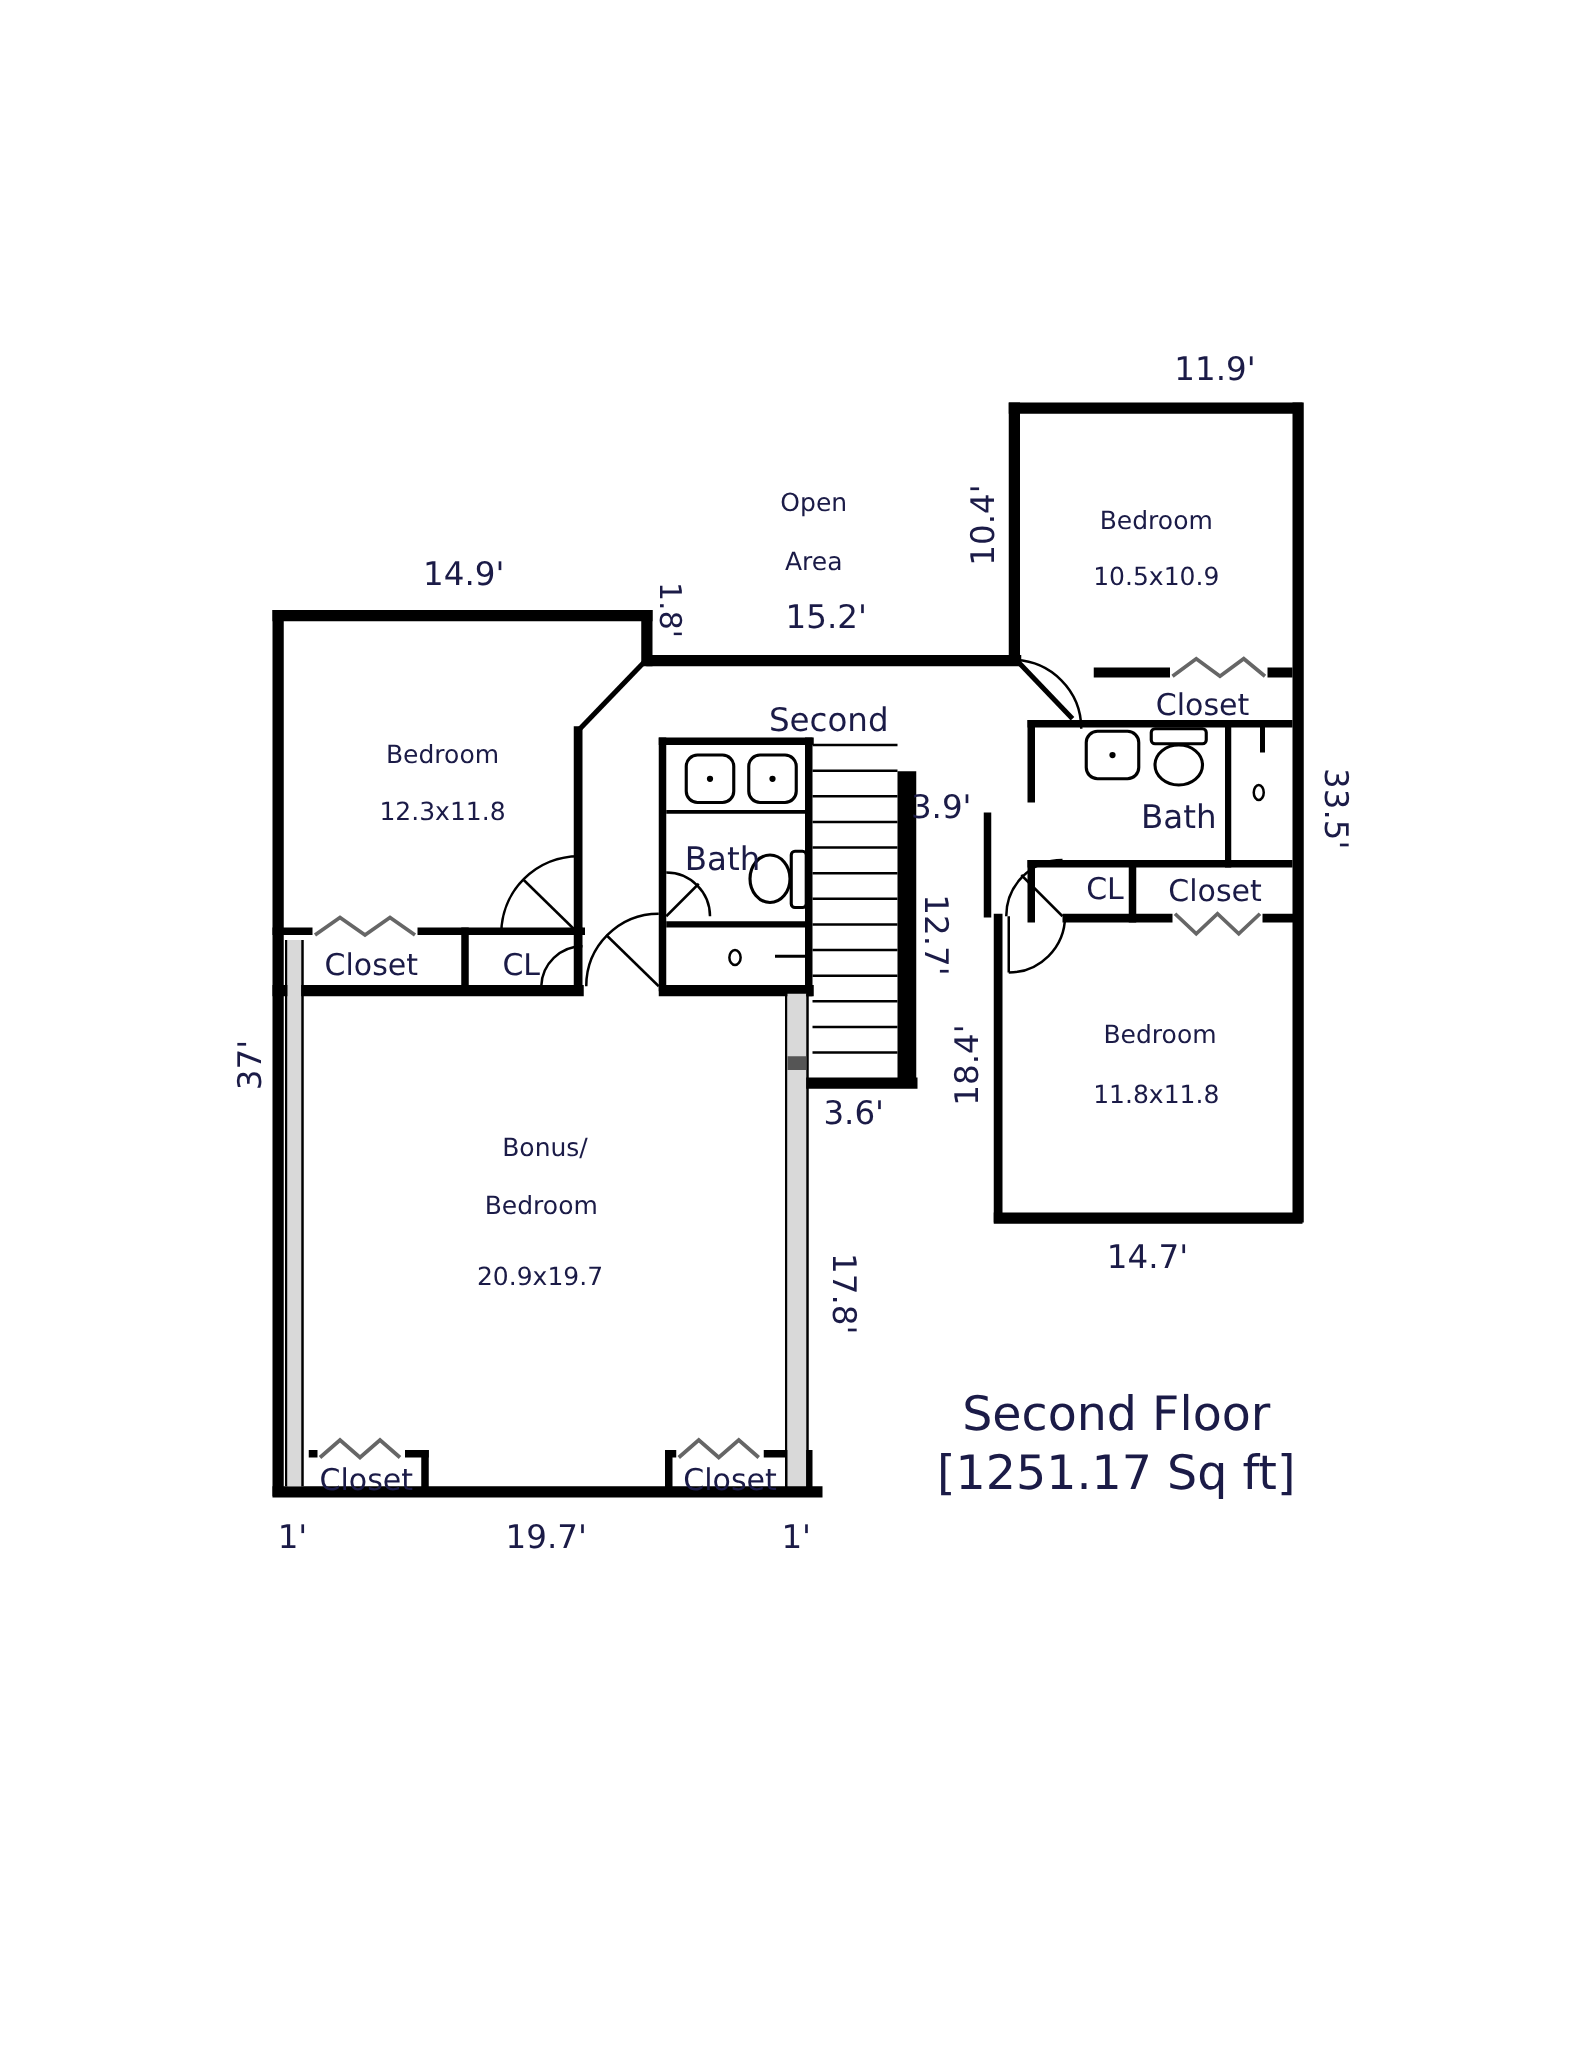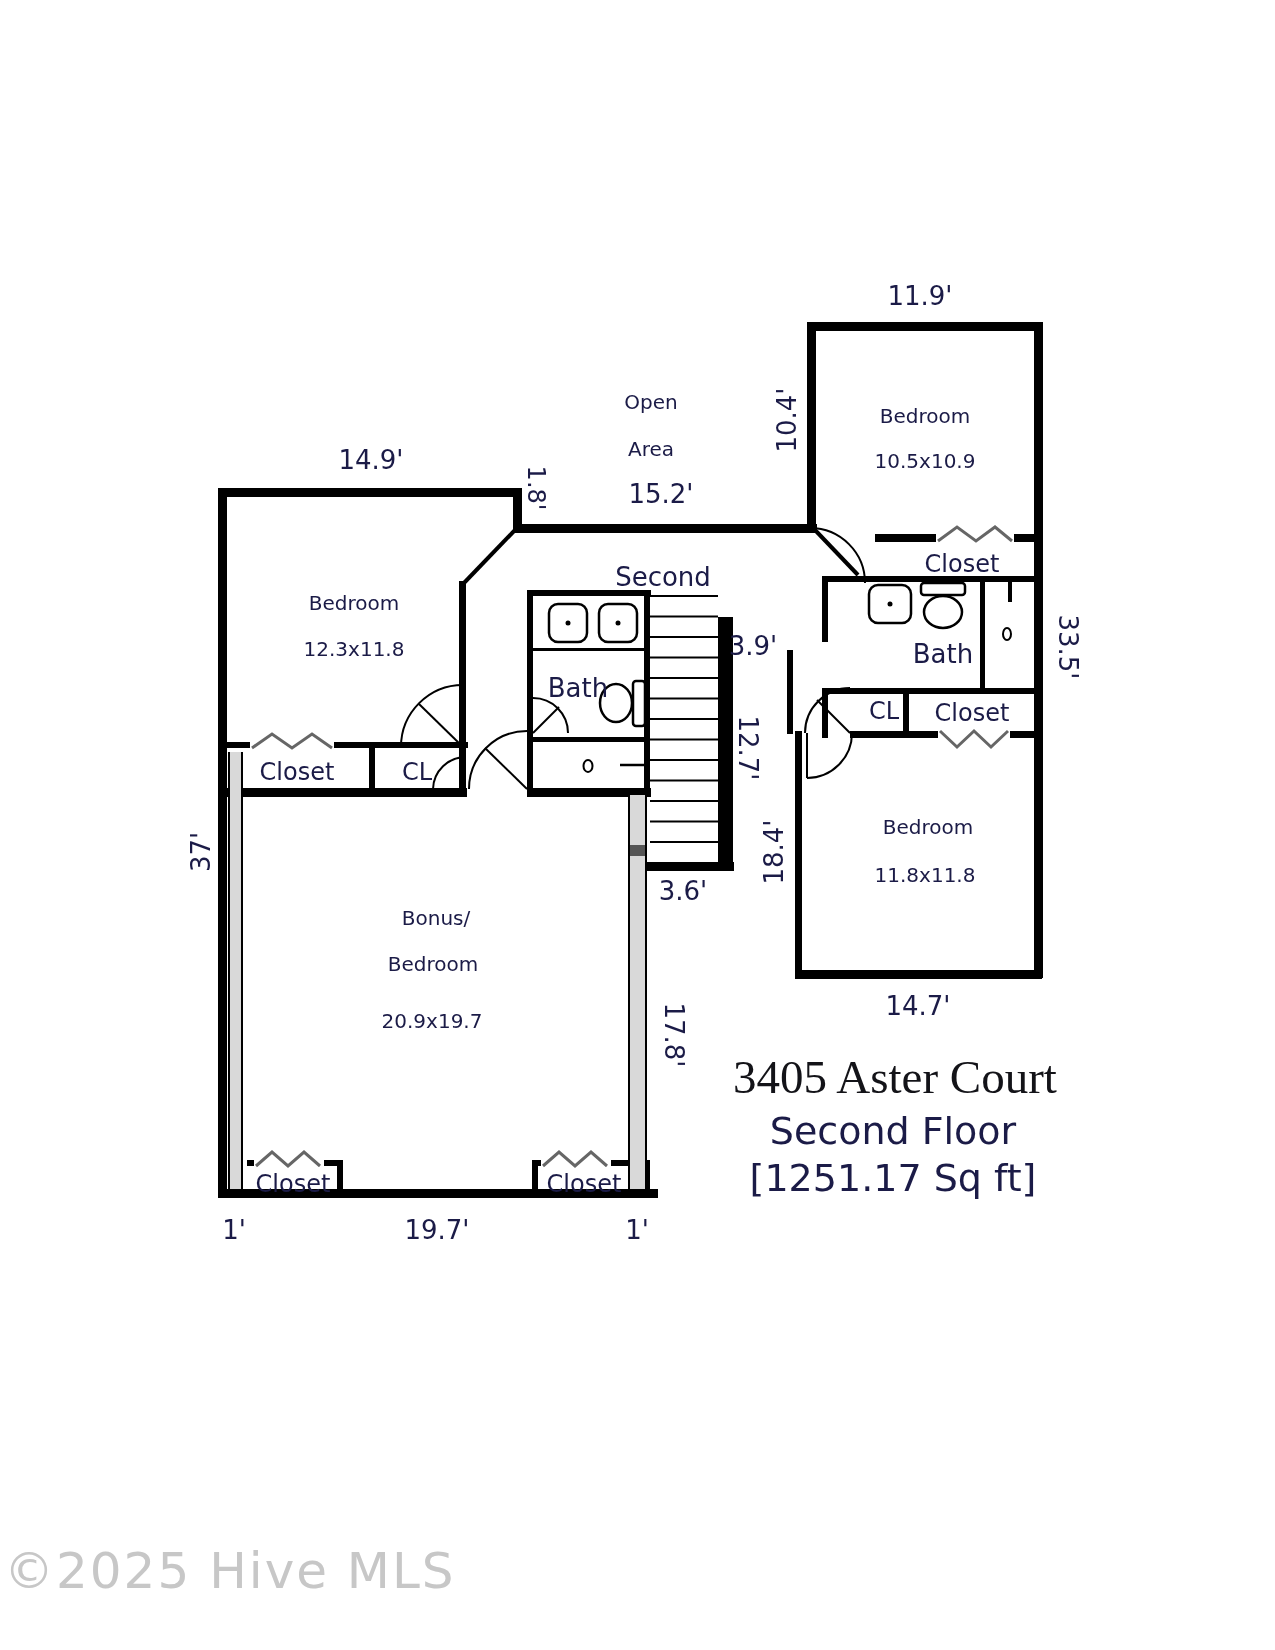--- a/index.html
+++ b/index.html
@@ -140,21 +140,21 @@
       <polyline points="938,541 957,527 976,541 995,527 1012,541" stroke="#666" stroke-width="3" fill="none"></polyline>
       <rect x="938" y="729" width="72" height="11" fill="#fff"></rect>
       <polyline points="940,731 957,747 974,731 991,747 1008,731" stroke="#666" stroke-width="3" fill="none"></polyline>
       <rect x="254" y="1158" width="70" height="10" fill="#fff"></rect>
       <polyline points="256,1166 272,1152 288,1166 304,1152 320,1166" stroke="#666" stroke-width="3" fill="none"></polyline>
       <rect x="541" y="1158" width="70" height="10" fill="#fff"></rect>
       <polyline points="543,1166 559,1152 575,1166 591,1152 607,1166" stroke="#666" stroke-width="3" fill="none"></polyline>
     </g>
   </svg>
 
-  <div class="lbl" style="left:920px;top:296px;">11.9'</div>
+  <div class="lbl" style="left:972px;top:296px;">11.9'</div>
   <div class="lbl rot270" style="left:787px;top:420px;">10.4'</div>
   <div class="lbl room" style="left:925px;top:416px;">Bedroom</div>
   <div class="lbl room" style="left:925px;top:461px;">10.5x10.9</div>
 
   <div class="lbl room" style="left:651px;top:402px;">Open</div>
   <div class="lbl room" style="left:651px;top:449px;text-align:center;">Area</div>
   <div class="lbl" style="left:661px;top:494px;">15.2'</div>
 
   <div class="lbl" style="left:371px;top:460px;">14.9'</div>
   <div class="lbl rot90 small" style="left:536px;top:488px;">1.8'</div>
@@ -181,25 +181,23 @@
   <div class="lbl room" style="left:925px;top:875px;">11.8x11.8</div>
 
   <div class="lbl" style="left:683px;top:891px;">3.6'</div>
   <div class="lbl" style="left:918px;top:1006px;">14.7'</div>
 
   <div class="lbl room" style="left:436px;top:918px;">Bonus/</div>
   <div class="lbl room" style="left:433px;top:964px;">Bedroom</div>
   <div class="lbl room" style="left:432px;top:1021px;text-align:center;">20.9x19.7</div>
   <div class="lbl rot90" style="left:674px;top:1035px;">17.8'</div>
 
-  <div class="lbl addr" style="left:895px;top:1077px;">3405 Aster Court</div>
   <div class="lbl subtitle" style="left:893px;top:1131px;">Second Floor</div>
   <div class="lbl subtitle" style="left:893px;top:1178px;">[1251.17 Sq ft]</div>
 
   <div class="lbl small" style="left:293px;top:1184px;">Closet</div>
   <div class="lbl small" style="left:584px;top:1184px;">Closet</div>
 
   <div class="lbl" style="left:234px;top:1230px;">1'</div>
   <div class="lbl" style="left:437px;top:1230px;">19.7'</div>
   <div class="lbl" style="left:637px;top:1230px;">1'</div>
 
-  <div class="watermark">©2025 Hive MLS</div>
 </div>
 
 </body></html>

